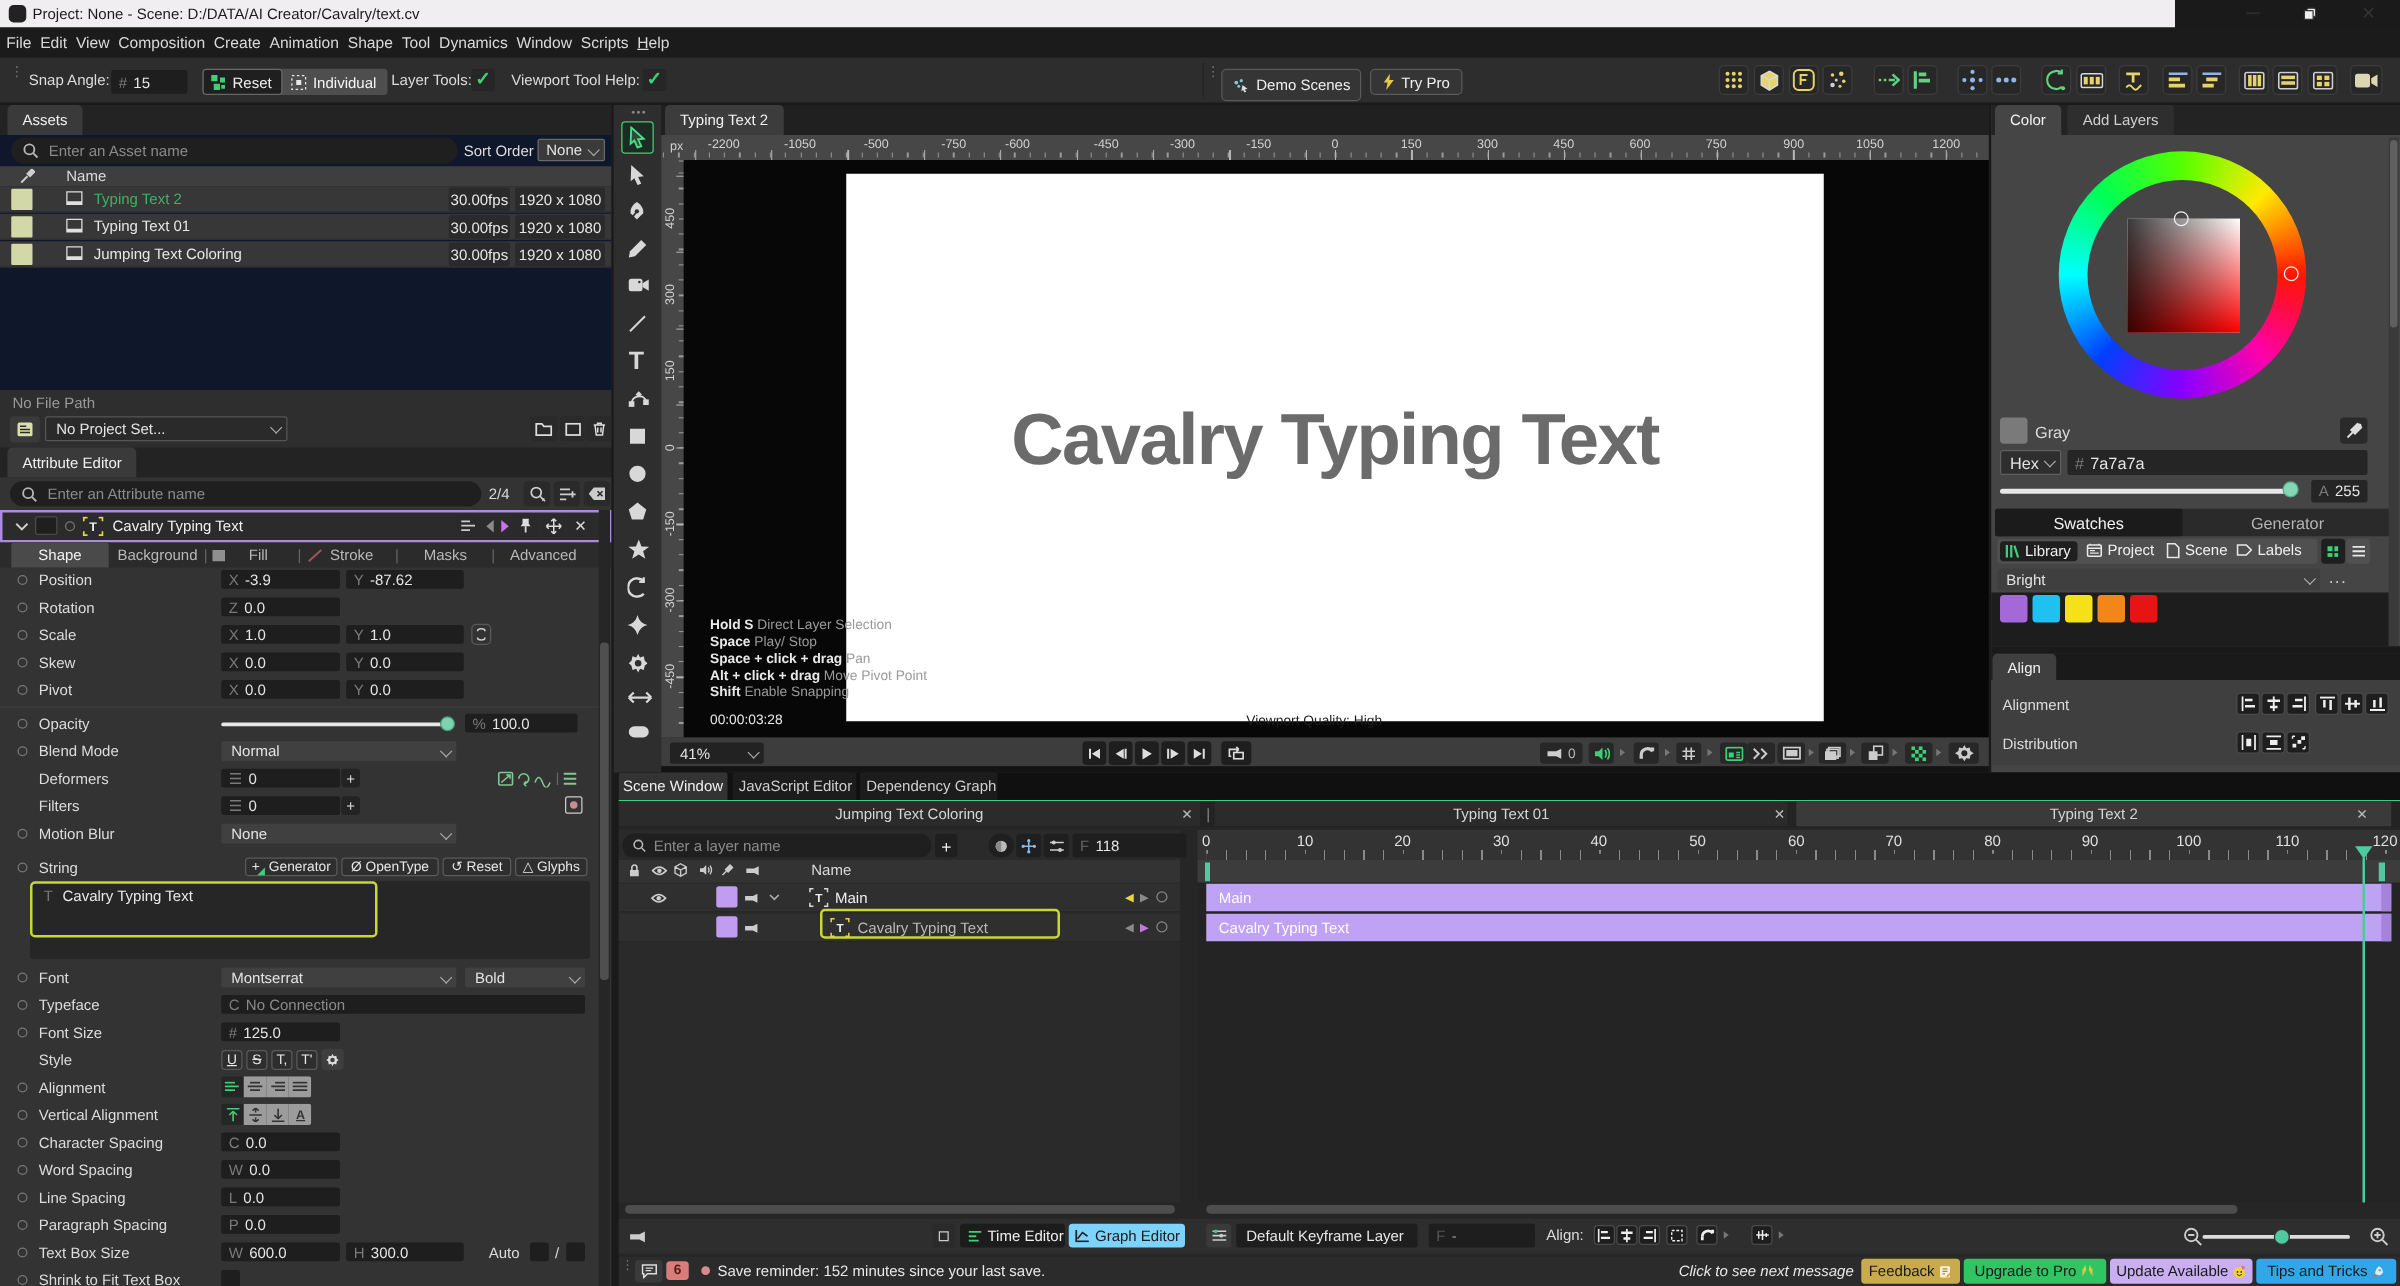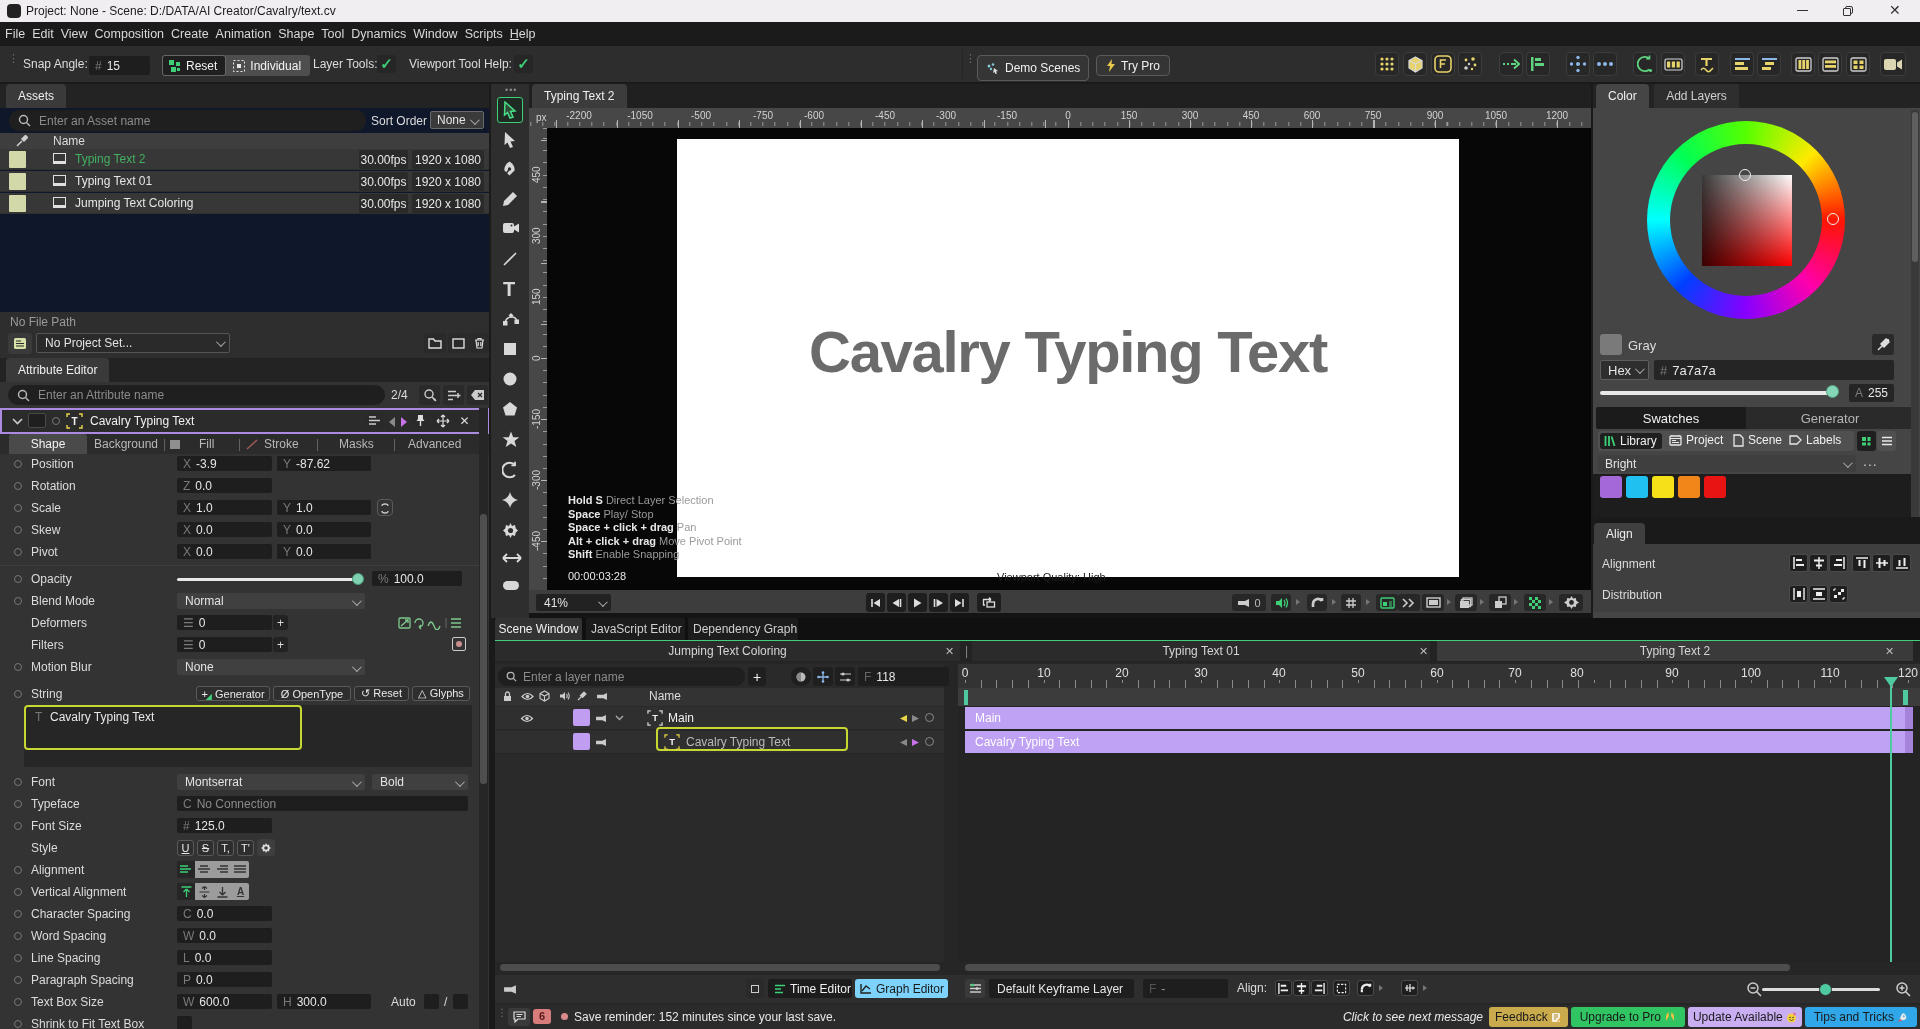--- a/index.html
+++ b/index.html
@@ -1,18 +1,18 @@
 <!DOCTYPE html>
 <html><head>
 <meta charset="utf-8">
 <style>
 * { margin:0; padding:0; box-sizing:border-box; font-family:"Liberation Sans",sans-serif; }
 html,body { width:1920px; height:1029px; overflow:hidden; background:#1a1a1a; }
 .abs { position:absolute; }
-#titlebar { position:absolute; left:0; top:0; width:1920px; height:22px; background:#f1eef1; color:#1c1c1c; font-size:12px; }
+#titlebar { position:absolute; left:0; top:0; width:1740px; height:22px; background:#f1eef1; color:#1c1c1c; font-size:12px; }
 #menubar { position:absolute; left:0; top:22px; width:1920px; height:23px; background:#1b1b1b; color:#d9d9d9; font-size:13px; }
 #toolbar { position:absolute; left:0; top:46px; width:1920px; height:36px; background:#2d2d2d; }
 #leftpanel { position:absolute; left:0; top:84px; width:489px; height:945px; background:#2e2e2e; }
 #centerarea { position:absolute; left:491px; top:84px; width:1100px; height:534px; background:#262626; }
 #rightpanel { position:absolute; left:1593px; top:84px; width:327px; height:534px; background:#454545; }
 #timeline { position:absolute; left:495px; top:618px; width:1425px; height:387px; background:#262626; }
 #statusbar { position:absolute; left:495px; top:1005px; width:1425px; height:24px; background:#2b2b2b; }
 .row { display:flex; align-items:center; }
 .fld { background:#1e1e1e; border-radius:2px; color:#e6e6e6; font-size:12px; display:flex; align-items:center; height:15px; }
 .fld .pfx { color:#7a7a7a; margin:0 5px 0 6px; }
@@ -1147,21 +1147,21 @@
   <div class="abs" style="left:463px;top:46px;width:962px;height:298px;background:#242424;">
     <div class="abs" style="left:0;top:0;width:962px;height:24px;background:#333333;color:#e0e0e0;font-size:12px;">
       <span class="abs" style="left:-8px;top:2px;width:30px;text-align:center;">0</span>
       <span class="abs" style="left:71px;top:2px;width:30px;text-align:center;">10</span>
       <span class="abs" style="left:149px;top:2px;width:30px;text-align:center;">20</span>
       <span class="abs" style="left:228px;top:2px;width:30px;text-align:center;">30</span>
       <span class="abs" style="left:306px;top:2px;width:30px;text-align:center;">40</span>
       <span class="abs" style="left:385px;top:2px;width:30px;text-align:center;">50</span>
       <span class="abs" style="left:464px;top:2px;width:30px;text-align:center;">60</span>
       <span class="abs" style="left:542px;top:2px;width:30px;text-align:center;">70</span>
-      <span class="abs" style="left:604px;top:2px;width:30px;text-align:center;">80</span>
+      <span class="abs" style="left:621px;top:2px;width:30px;text-align:center;">80</span>
       <span class="abs" style="left:699px;top:2px;width:30px;text-align:center;">90</span>
       <span class="abs" style="left:778px;top:2px;width:30px;text-align:center;">100</span>
       <span class="abs" style="left:857px;top:2px;width:30px;text-align:center;">110</span>
       <span class="abs" style="left:935px;top:2px;width:30px;text-align:center;">120</span>
       <div class="abs" style="left:7px;top:16px;width:948px;height:8px;background:repeating-linear-gradient(to right,#8a8a8a 0 1px,transparent 1px 15.72px);"></div>
       <div class="abs" style="left:7px;top:19px;width:948px;height:5px;background:repeating-linear-gradient(to right,#333 0 14px,transparent 14px 78.6px);"></div>
     </div>
     <div class="abs" style="left:0;top:24px;width:962px;height:18px;background:#3c3c3c;"></div>
     <div class="abs" style="left:6px;top:26px;width:4px;height:15px;background:#4ec9a0;"></div>
     <div class="abs" style="left:945px;top:26px;width:5px;height:15px;background:#4ec9a0;"></div>

